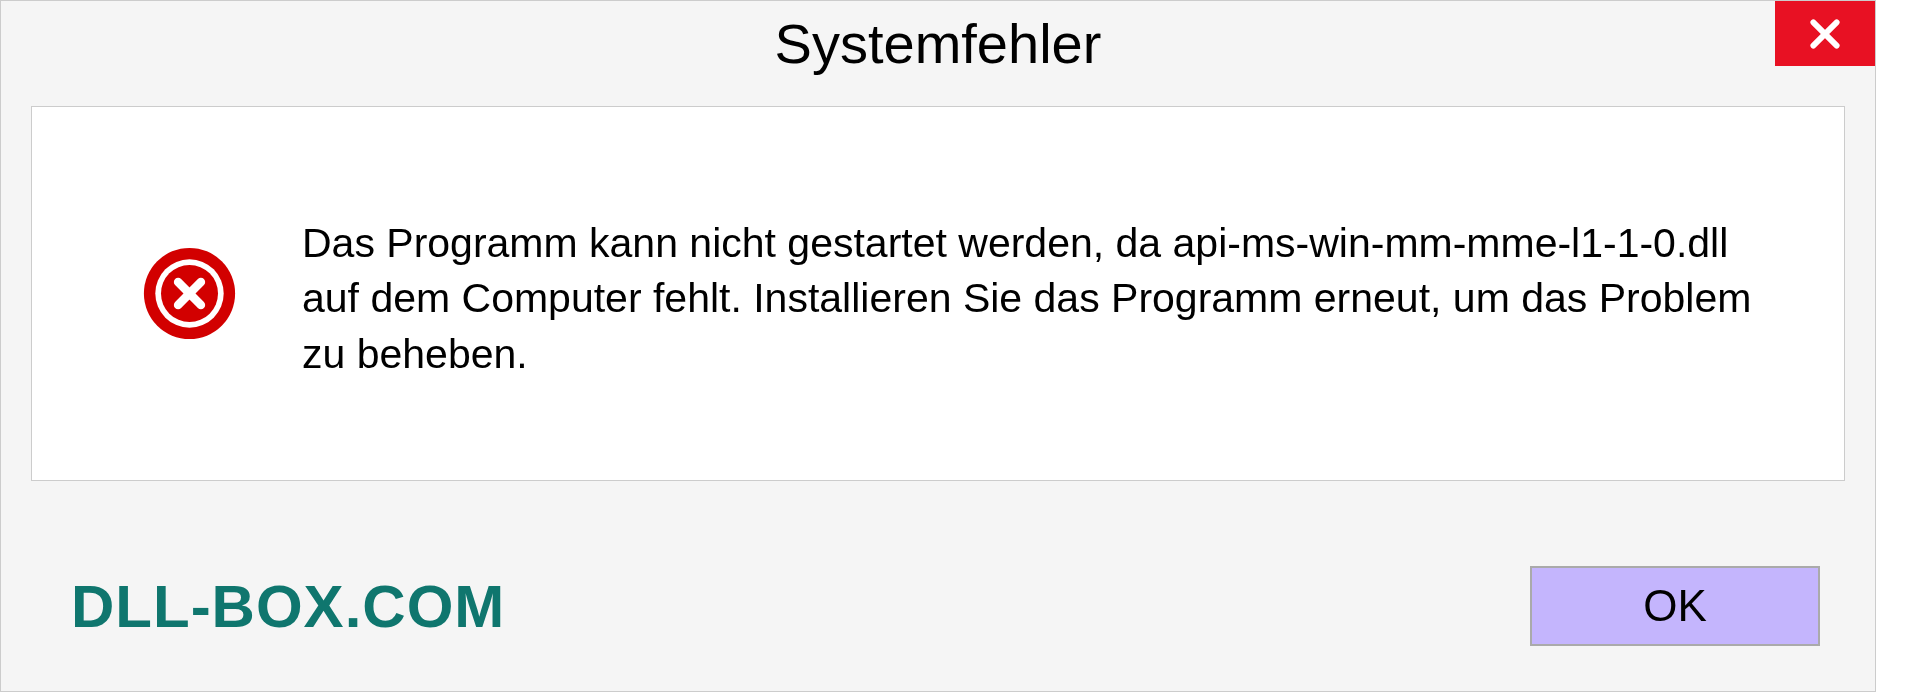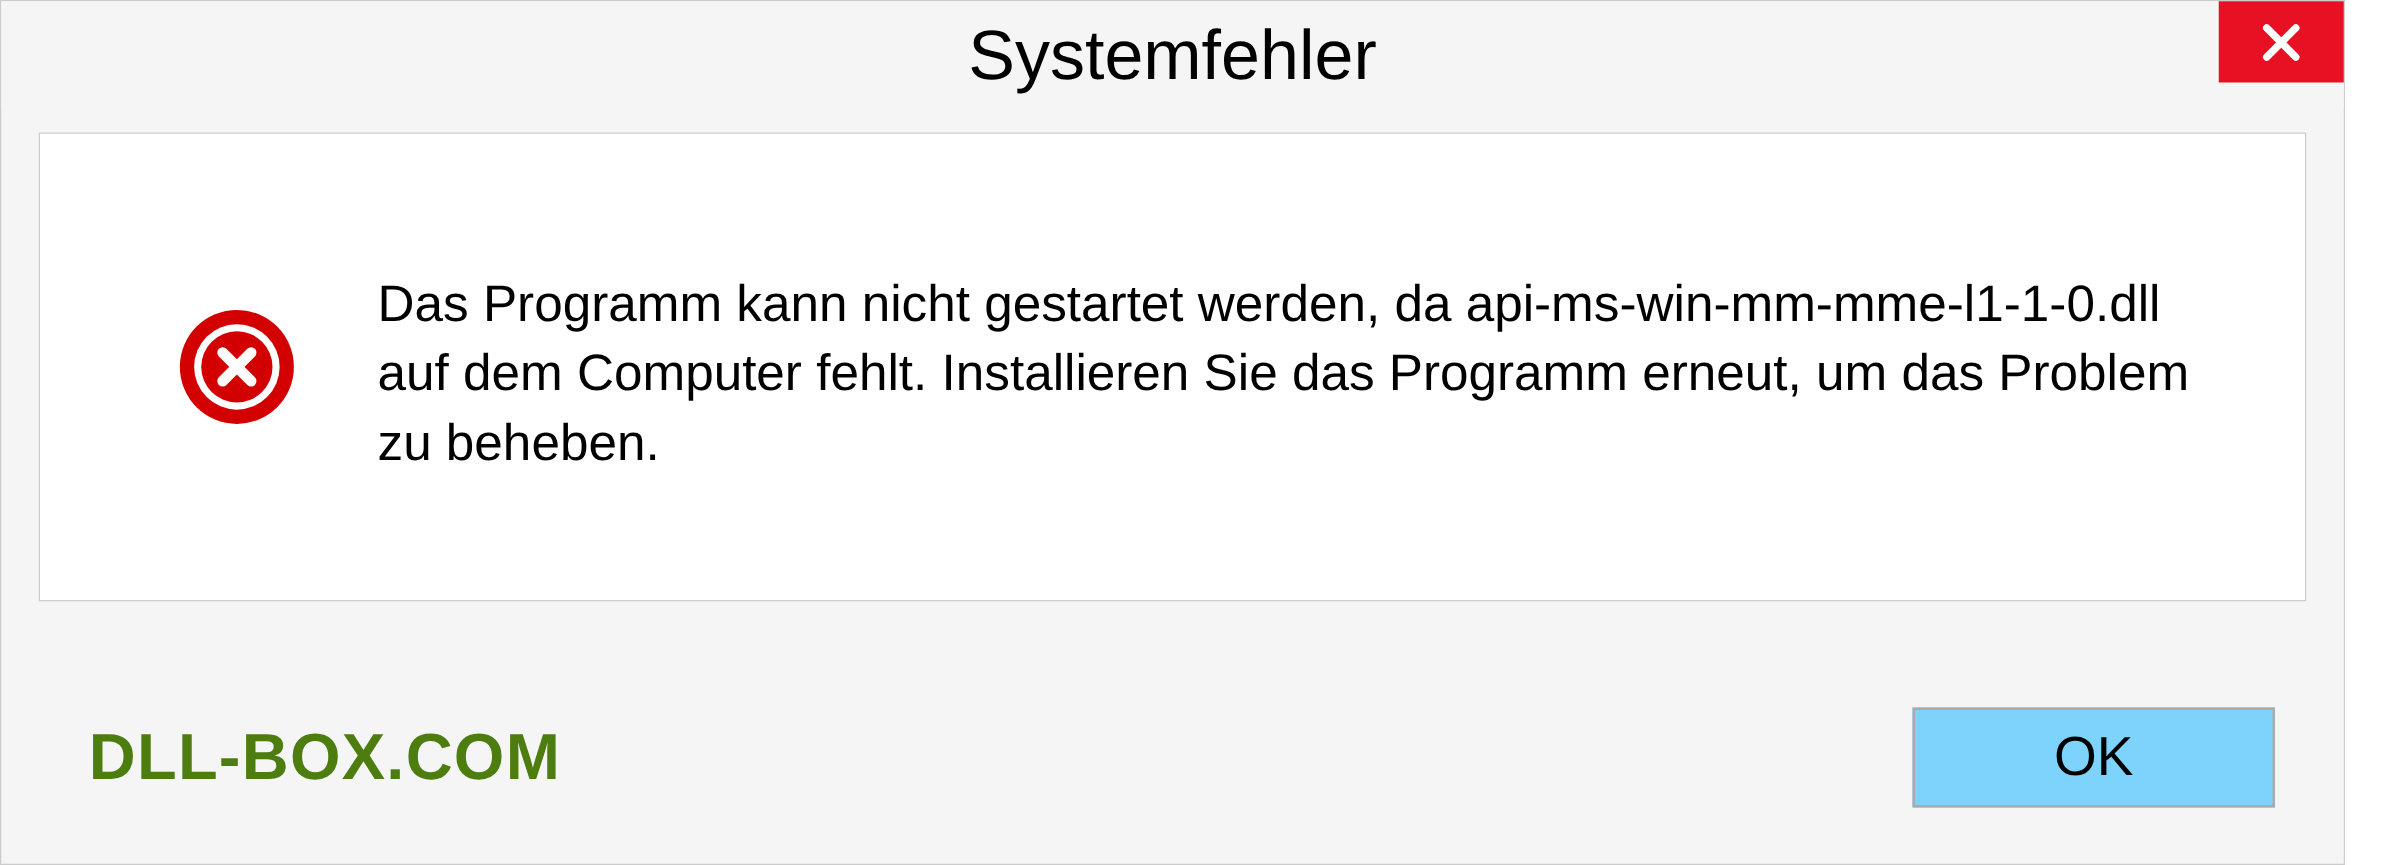--- a/index.html
+++ b/index.html
@@ -77,30 +77,30 @@
       bottom: 0;
       left: 0;
       right: 0;
       height: 170px;
       display: flex;
       align-items: center;
       justify-content: space-between;
       padding: 0 55px 0 70px;
     }
     .watermark {
-      font-size: 52px;
+      font-size: 60px;
       font-weight: 900;
-      color: #4d7c0f;
+      color: #0f766e;
       letter-spacing: 1px;
       font-family: Arial, Helvetica, sans-serif;
     }
     .ok-btn {
       width: 290px;
       height: 80px;
-      background: #7dd3fc;
+      background: #c4b5fd;
       border: 2px solid #aaaaaa;
       font-size: 44px;
       color: #000000;
       cursor: pointer;
       display: flex;
       align-items: center;
       justify-content: center;
     }
   </style>
 </head>

